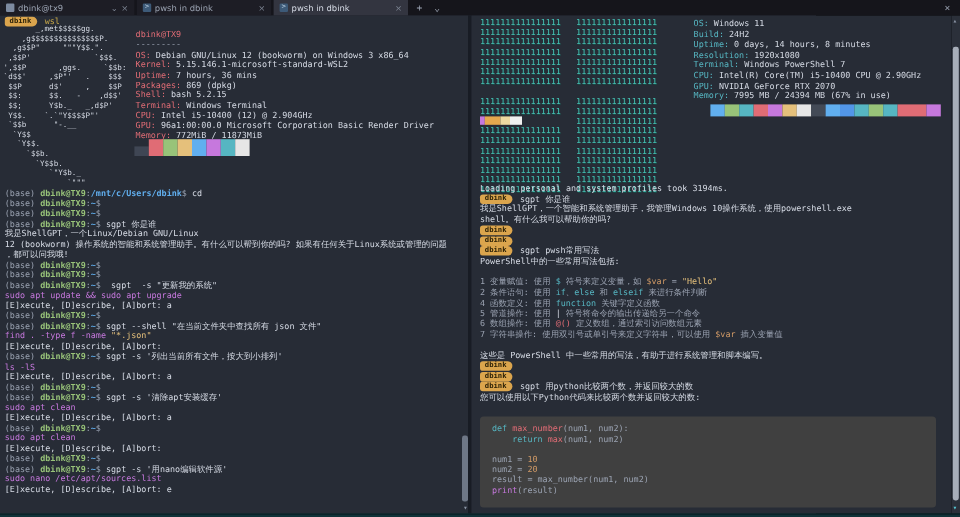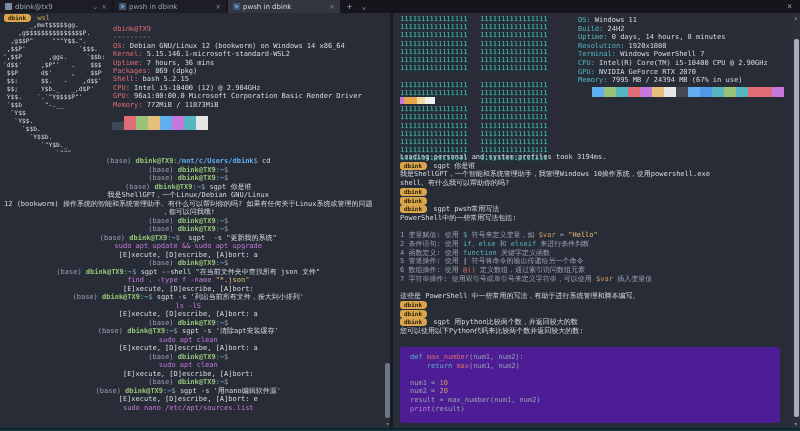--- a/index.html
+++ b/index.html
@@ -36,41 +36,41 @@
 
   
   #lpane { position:absolute; left:0; top:0; width:390px; height:415px; background:#272c36; overflow:hidden; }
   #l-intro { position:absolute; left:4px; top:1px; }
   #l-art { position:absolute; left:3px; top:8px; font-size:6.3px; line-height:8px; color:#d6dbe5; white-space:pre; }
   #l-info { position:absolute; left:113px; top:12px; }
   #l-info .tl { line-height:8.4px; }
   #l-palette { position:absolute; left:112px; top:103px; display:flex; align-items:flex-end; }
   .pb { display:inline-block; flex:none; }
   #l-session { position:absolute; left:4px; top:144px; }
-  #l-session .tl { line-height:8.5px;text-align:center; }
+  #l-session .tl { line-height:8.5px; }
 
   
   #divider { position:absolute; left:390px; top:0; width:3px; height:415px; background:#181c24; }
   #l-sb-thumb { position:absolute; left:385px; bottom:10px; width:5px; height:55px; background:#6e7786; border-radius:2px; }
   #l-sb-down { position:absolute; left:386px; bottom:0; width:8px; height:8px; color:#8b95a5; font-size:6px; line-height:8px; }
   #rsb { position:absolute; left:793px; top:0; width:7px; height:415px; background:#2b303a; }
   #r-sb-up { position:absolute; left:794px; top:1px; color:#8b95a5; font-size:6px; line-height:8px; }
   #r-sb-thumb { position:absolute; left:794px; top:26px; width:5px; height:378px; background:#a7aeb9; border-radius:2px; }
   #r-sb-down { position:absolute; left:794px; bottom:0px; color:#57c7d4; font-size:6px; line-height:8px; }
 
   
   #rpane { position:absolute; left:393px; top:0; width:400px; height:415px; background:#272c36; overflow:hidden; }
   #r-logo { position:absolute; left:7px; top:2px; font-size:7px; line-height:8.2px; color:#45bfb2; white-space:pre; text-shadow:0.5px 0.5px 0 #1a4a46; }
   #r-ministrip { position:absolute; left:7px; top:84px; display:flex; height:7px; }
   #r-info { position:absolute; left:185px; top:3px; }
   #r-info .tl { line-height:8.6px; }
   #r-palette { position:absolute; left:199px; top:74px; display:flex; }
   #r-session { position:absolute; left:7px; top:140px; }
   #r-session .tl { line-height:8.7px; }
-  #r-code { position:absolute; left:7px; top:334px; width:380px; height:76px; background:#4c1d95; border-radius:3px; }
+  #r-code { position:absolute; left:7px; top:334px; width:380px; height:76px; background:#404040; border-radius:3px; }
   #r-code-lines { position:absolute; left:10px; top:6px; }
   #r-code-lines .tl { line-height:8.6px; }
 
   #bottomstrip { position:absolute; left:0; top:428px; width:800px; height:3px; background:#113238; border-top:1px solid #0a2126; }
 </style>
 </head>
 <body>
 
 <div id="win">
 
@@ -115,25 +115,26 @@
  `$$b      "-.__
   `Y$$
    `Y$$.
      `$$b.
        `Y$$b.
           `"Y$b._
               `"""</pre>
       <div id="l-info">
           <div class="tl"><span class="s red">dbink@TX9</span></div>
           <div class="tl p">---------</div>
-          <div class="tl"><span class="s red">OS: </span><span class="s w">Debian GNU/Linux 12 (bookworm) on Windows 14 x86_64</span></div>
+          <div class="tl"><span class="s red">OS: </span><span class="s w">Debian GNU/Linux 12 (bookworm) on Windows 3 x86_64</span></div>
           <div class="tl"><span class="s red">Kernel: </span><span class="s w">5.15.146.1-microsoft-standard-WSL2</span></div>
           <div class="tl"><span class="s red">Uptime: </span><span class="s w">7 hours, 36 mins</span></div>
           <div class="tl"><span class="s red">Packages: </span><span class="s w">869 (dpkg)</span></div>
           <div class="tl"><span class="s red">Shell: </span><span class="s w">bash 5.2.15</span></div>
+          <div class="tl"><span class="s red">Terminal: </span><span class="s w">Windows Terminal</span></div>
           <div class="tl"><span class="s red">CPU: </span><span class="s w">Intel i5-10400 (12) @ 2.904GHz</span></div>
           <div class="tl"><span class="s red">GPU: </span><span class="s w">96a1:00:00.0 Microsoft Corporation Basic Render Driver</span></div>
           <div class="tl"><span class="s red">Memory: </span><span class="s w">772MiB / 11873MiB</span></div>
         </div>
       <div id="l-palette">
           <span class="pb" style="background: rgb(63, 70, 84); width: 12px; height: 8px;"></span>
           <span class="pb" style="background: rgb(224, 108, 117); width: 12px; height: 14px;"></span>
           <span class="pb" style="background: rgb(152, 195, 121); width: 12px; height: 14px;"></span>
           <span class="pb" style="background: rgb(229, 192, 123); width: 12px; height: 14px;"></span>
           <span class="pb" style="background: rgb(97, 175, 239); width: 12px; height: 14px;"></span>
@@ -163,22 +164,22 @@
           <div class="tl"><span class="s w">[E]xecute, [D]escribe, [A]bort: a</span></div>
           <div class="tl"><span class="s p">(base) </span><span class="s g">dbink@TX9</span><span class="s p">:</span><span class="s b">~</span><span class="s p">$</span></div>
           <div class="tl"><span class="s p">(base) </span><span class="s g">dbink@TX9</span><span class="s p">:</span><span class="s b">~</span><span class="s p">$ </span><span class="s w">sgpt -s '清除apt安装缓存'</span></div>
           <div class="tl"><span class="s m">sudo apt clean</span></div>
           <div class="tl"><span class="s w">[E]xecute, [D]escribe, [A]bort: a</span></div>
           <div class="tl"><span class="s p">(base) </span><span class="s g">dbink@TX9</span><span class="s p">:</span><span class="s b">~</span><span class="s p">$</span></div>
           <div class="tl"><span class="s m">sudo apt clean</span></div>
           <div class="tl"><span class="s w">[E]xecute, [D]escribe, [A]bort:</span></div>
           <div class="tl"><span class="s p">(base) </span><span class="s g">dbink@TX9</span><span class="s p">:</span><span class="s b">~</span><span class="s p">$</span></div>
           <div class="tl"><span class="s p">(base) </span><span class="s g">dbink@TX9</span><span class="s p">:</span><span class="s b">~</span><span class="s p">$ </span><span class="s w">sgpt -s '用nano编辑软件源'</span></div>
+          <div class="tl"><span class="s m">sudo nano /etc/apt/sources.list</span></div>
           <div class="tl"><span class="s w">[E]xecute, [D]escribe, [A]bort: e</span></div>
-          <div class="tl"><span class="s m">sudo nano /etc/apt/sources.list</span></div>
         </div>
     </div>
 
     <div id="divider"></div>
     <div id="l-sb-thumb"></div>
     <div id="l-sb-down">▾</div>
 
     <div id="rpane">
       <pre id="r-logo">1111111111111111   1111111111111111
 1111111111111111   1111111111111111

